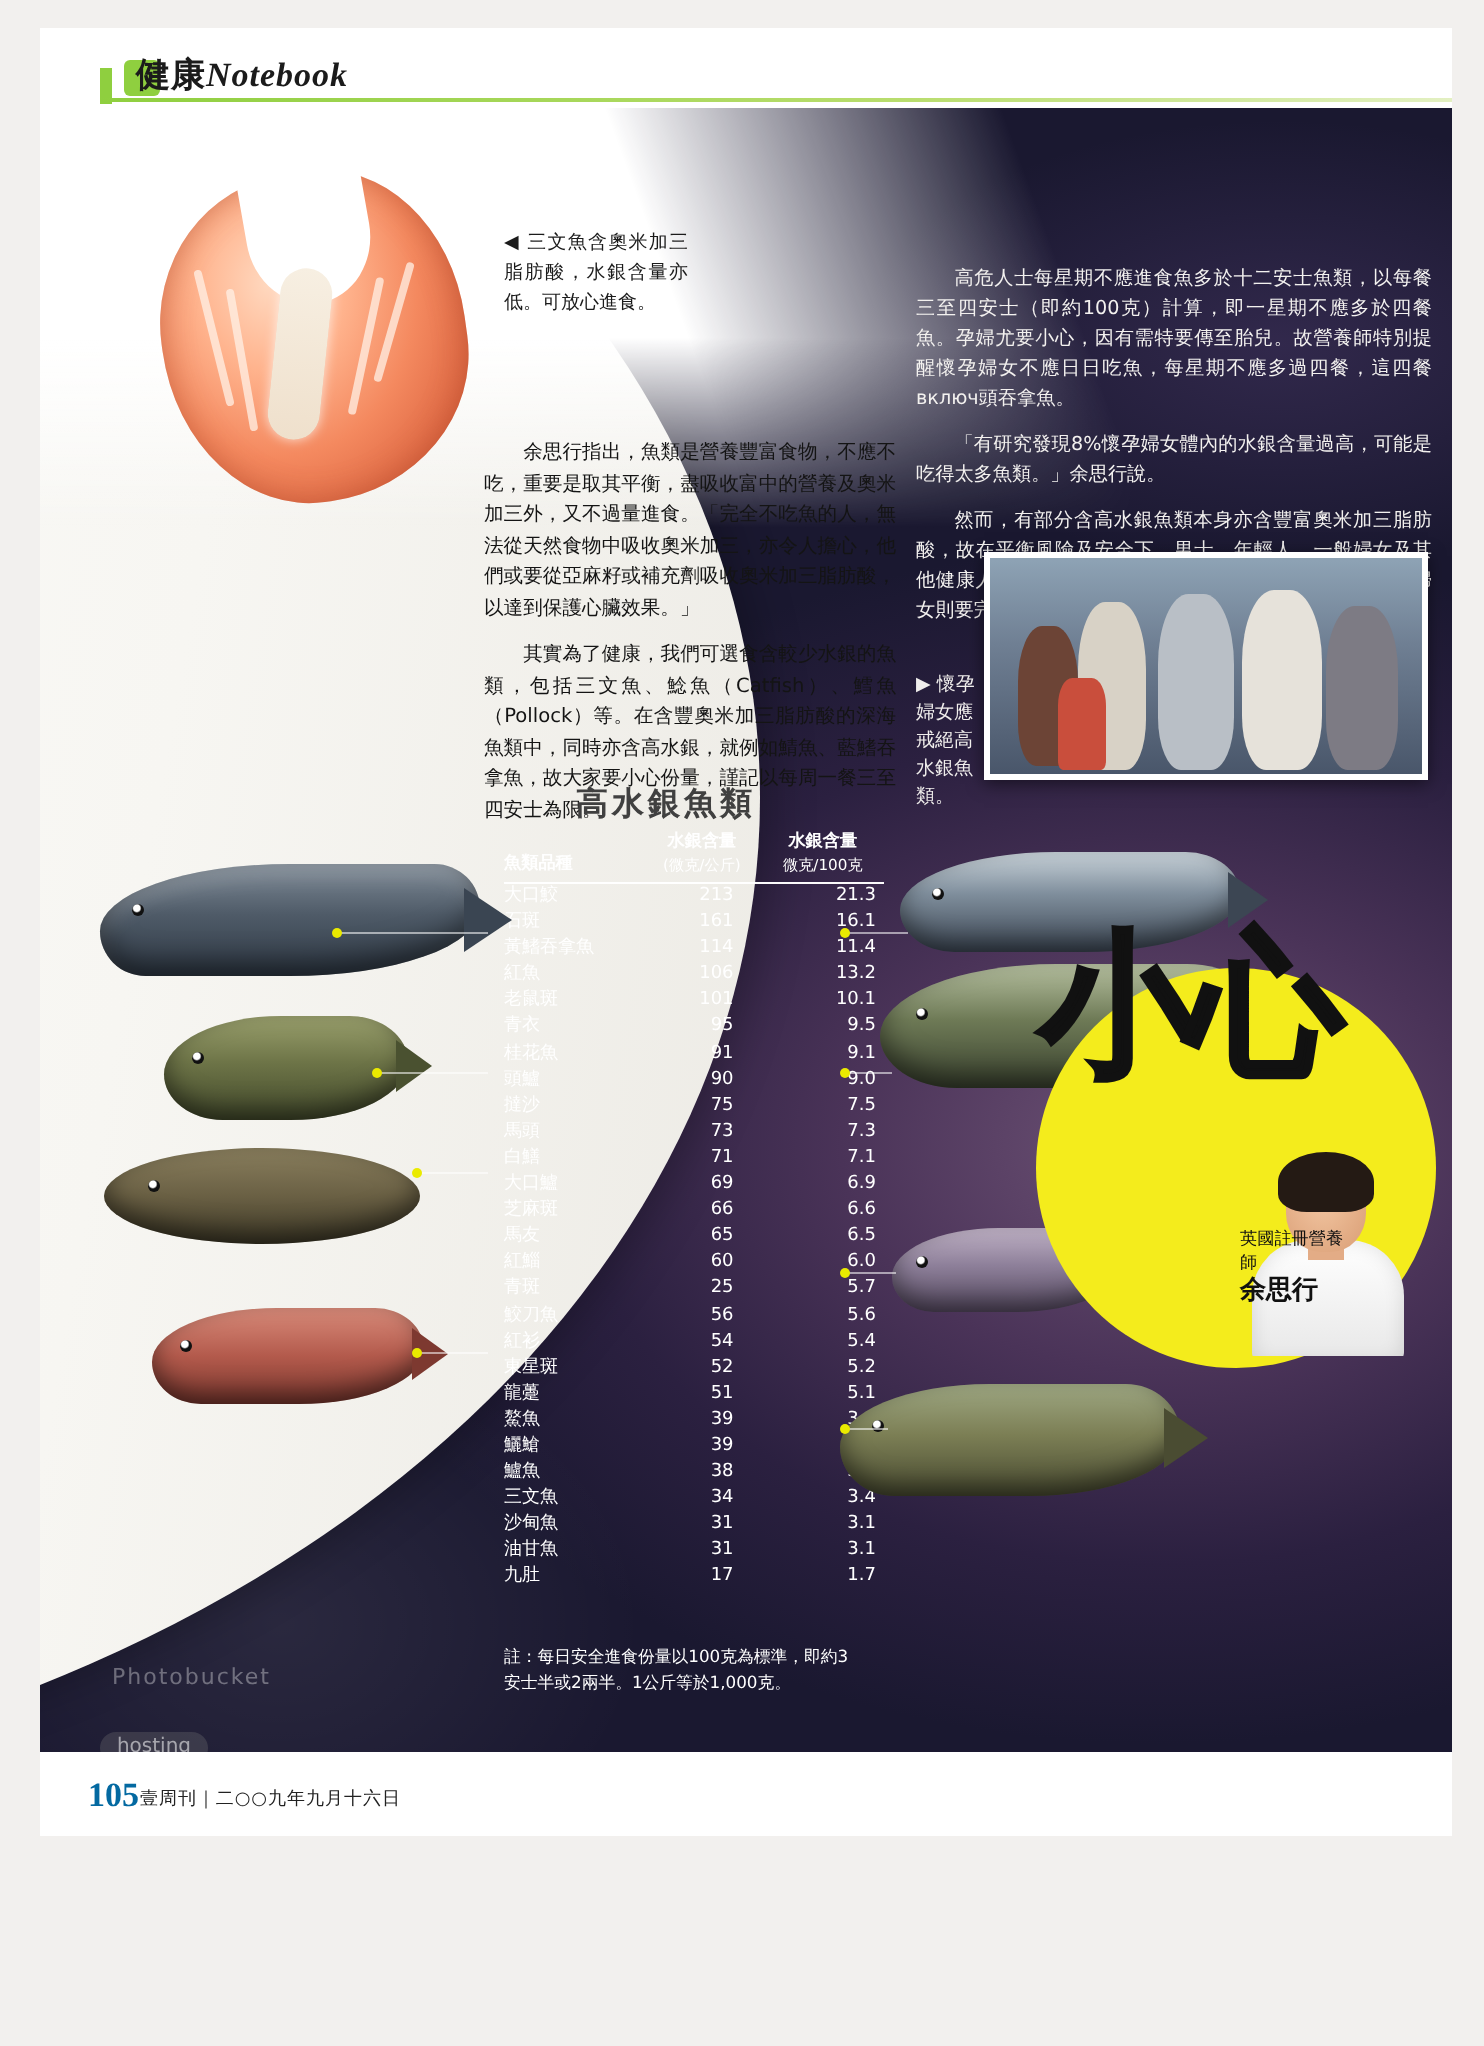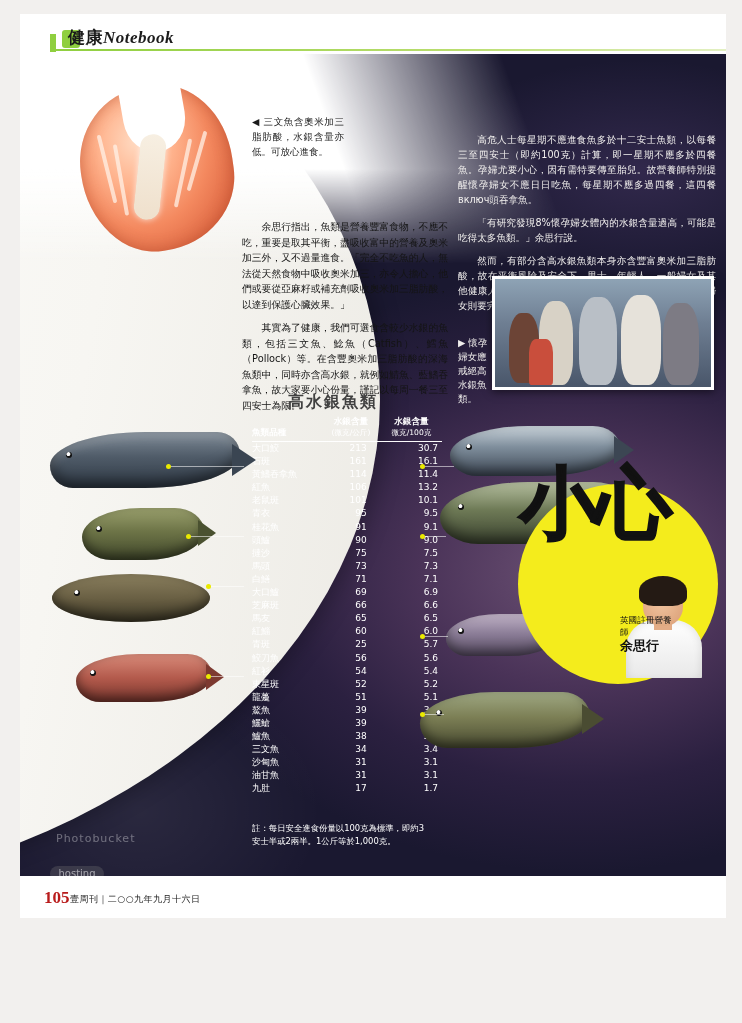--- a/index.html
+++ b/index.html
@@ -310,21 +310,21 @@
     position: absolute;
     left: 20px; top: 876px; width: 706px; height: 42px;
     background: #ffffff;
   }
   .footer-rule {
     position:absolute; left: 20px; top: 880px; width: 706px; height: 1px;
     background: #6f6f6f;
   }
   .pagenum {
     position:absolute; left: 44px; top: 888px;
-    font-size: 17px; font-weight: 700; color: #b91c1c;
+    font-size: 17px; font-weight: 700; color: #0369a1;
     font-family:"Liberation Serif", serif;
   }
   .footer-text {
     position:absolute; left: 70px; top: 893px;
     font-size: 9px; color: #222;
     letter-spacing: .5px;
   }
 
   
   .watermark {
@@ -409,21 +409,21 @@
             </th>
           </tr>
           <tr class="hdrline">
               <td colspan="3"></td>
             </tr>
         </thead>
         <tbody id="tbl-body">
             <tr>
               <td class="name">大口鮫</td>
               <td class="v1">213</td>
-              <td class="v2">30.7</td>
+              <td class="v2">21.3</td>
             </tr>
             <tr>
               <td class="name">石斑</td>
               <td class="v1">161</td>
               <td class="v2">16.1</td>
             </tr>
             <tr>
               <td class="name">黃鰭吞拿魚</td>
               <td class="v1">114</td>
               <td class="v2">11.4</td>

